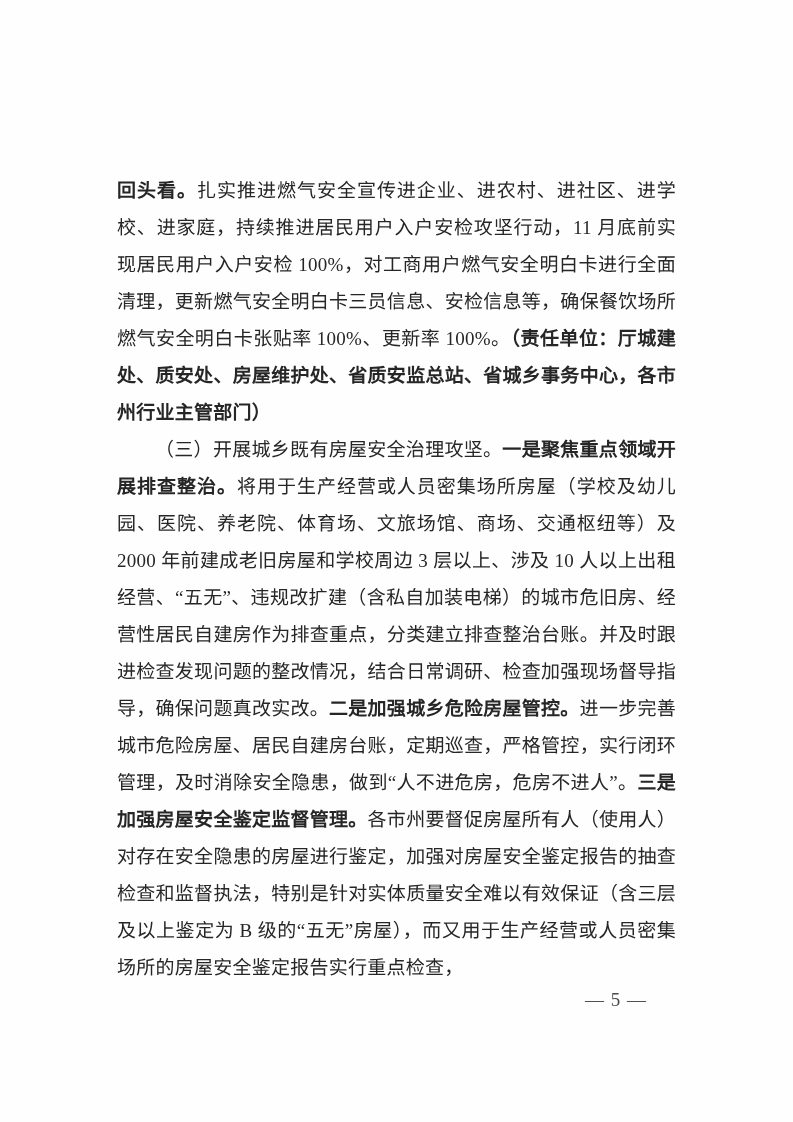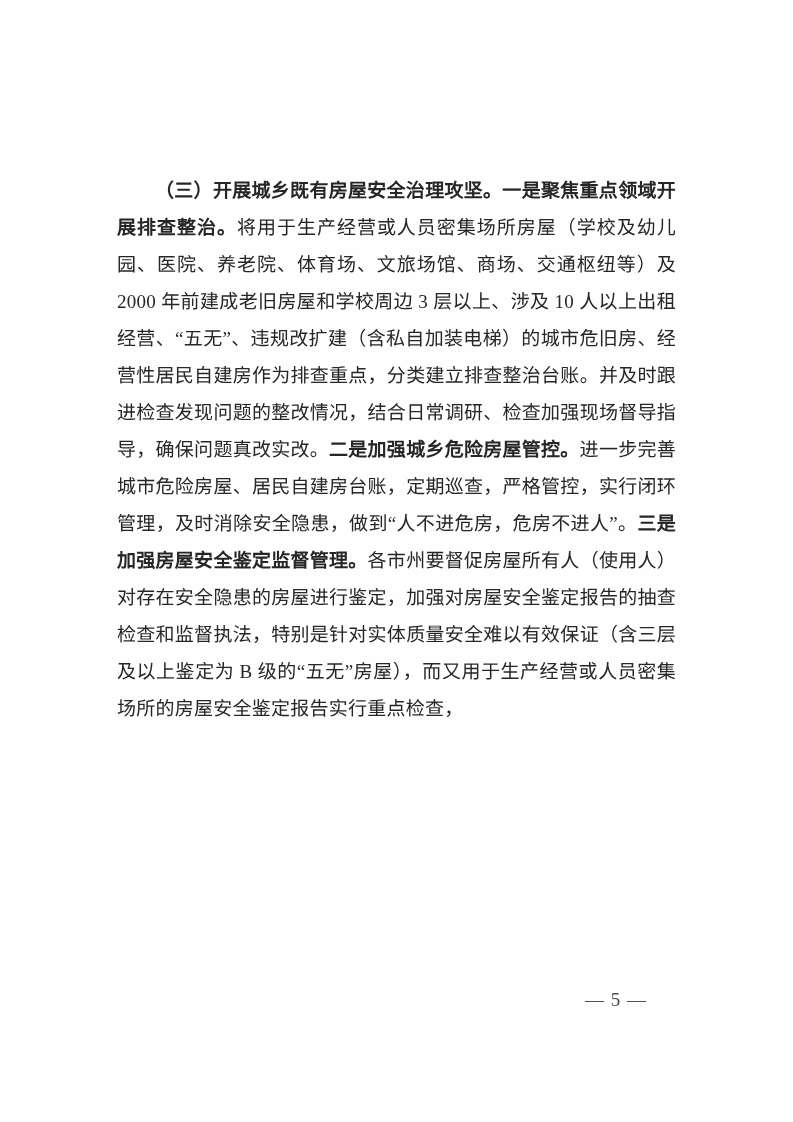--- a/index.html
+++ b/index.html
@@ -34,21 +34,21 @@
   .para.indent {
     text-indent: 2em;
   }
   .run.regular {
     font-weight: normal;
   }
   .run.bold {
     font-weight: bold;
   }
   .run.kai {
-    font-weight: bold;
+    font-weight: normal;
     font-style: normal;
   }
   .run.bold-kai {
     font-weight: bold;
     font-style: normal;
   }
   .page-number {
     position: absolute;
     top: 986px;
     left: 585px;
@@ -57,16 +57,17 @@
     color: #4a4a4a;
     letter-spacing: 1px;
     white-space: nowrap;
   }
 </style>
 </head>
 <body>
 
 <div class="page">
   <div class="doc-body">
+      <p class="para"><span class="run bold">回头看。</span><span class="run regular">扎实推进燃气安全宣传进企业、进农村、进社区、进学校、进家庭，持续推进居民用户入户安检攻坚行动，11 月底前实现居民用户入户安检 100%，对工商用户燃气安全明白卡进行全面清理，更新燃气安全明白卡三员信息、安检信息等，确保餐饮场所燃气安全明白卡张贴率 100%、更新率 100%。</span><span class="run bold-kai">（责任单位：厅城建处、质安处、房屋维护处、省质安监总站、省城乡事务中心，各市州行业主管部门）</span></p>
       <p class="para indent"><span class="run kai">（三）开展城乡既有房屋安全治理攻坚。</span><span class="run bold">一是聚焦重点领域开展排查整治。</span><span class="run regular">将用于生产经营或人员密集场所房屋（学校及幼儿园、医院、养老院、体育场、文旅场馆、商场、交通枢纽等）及 2000 年前建成老旧房屋和学校周边 3 层以上、涉及 10 人以上出租经营、“五无”、违规改扩建（含私自加装电梯）的城市危旧房、经营性居民自建房作为排查重点，分类建立排查整治台账。并及时跟进检查发现问题的整改情况，结合日常调研、检查加强现场督导指导，确保问题真改实改。</span><span class="run bold">二是加强城乡危险房屋管控。</span><span class="run regular">进一步完善城市危险房屋、居民自建房台账，定期巡查，严格管控，实行闭环管理，及时消除安全隐患，做到“人不进危房，危房不进人”。</span><span class="run bold">三是加强房屋安全鉴定监督管理。</span><span class="run regular">各市州要督促房屋所有人（使用人）对存在安全隐患的房屋进行鉴定，加强对房屋安全鉴定报告的抽查检查和监督执法，特别是针对实体质量安全难以有效保证（含三层及以上鉴定为 B 级的“五无”房屋），而又用于生产经营或人员密集场所的房屋安全鉴定报告实行重点检查，</span></p>
     </div>
   <div class="page-number">— 5 —</div>
 </div>
 
 </body></html>

